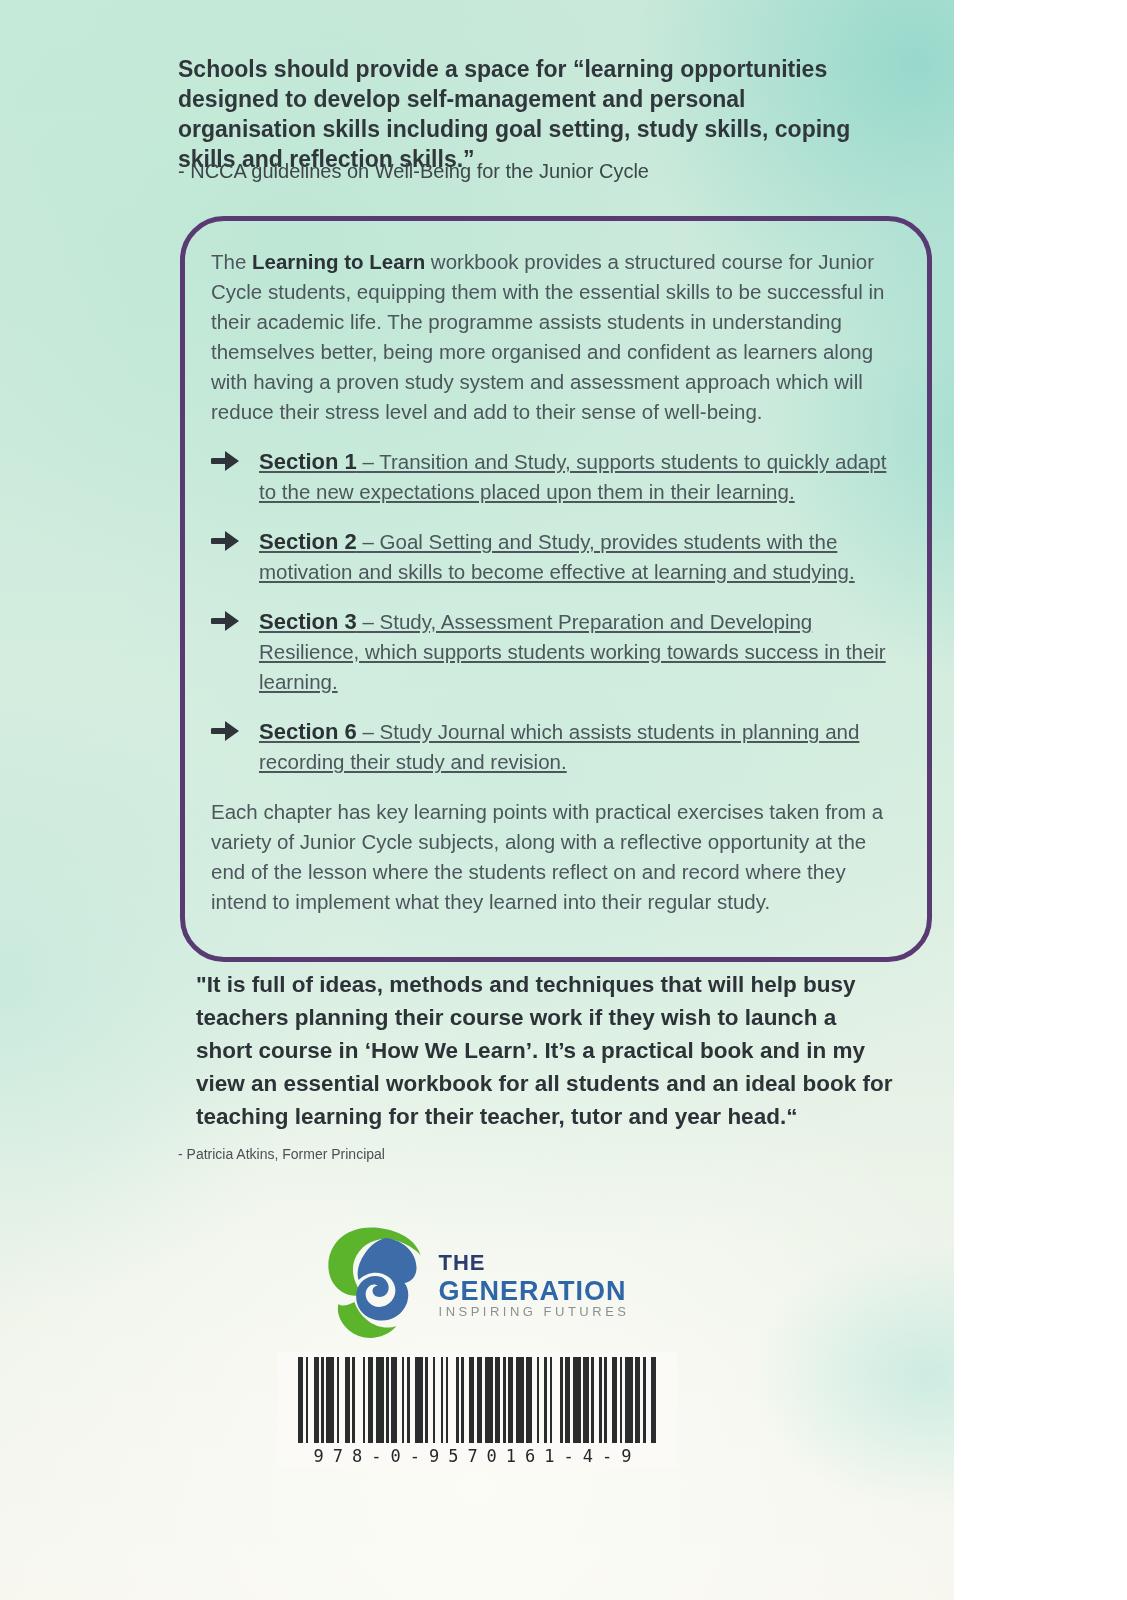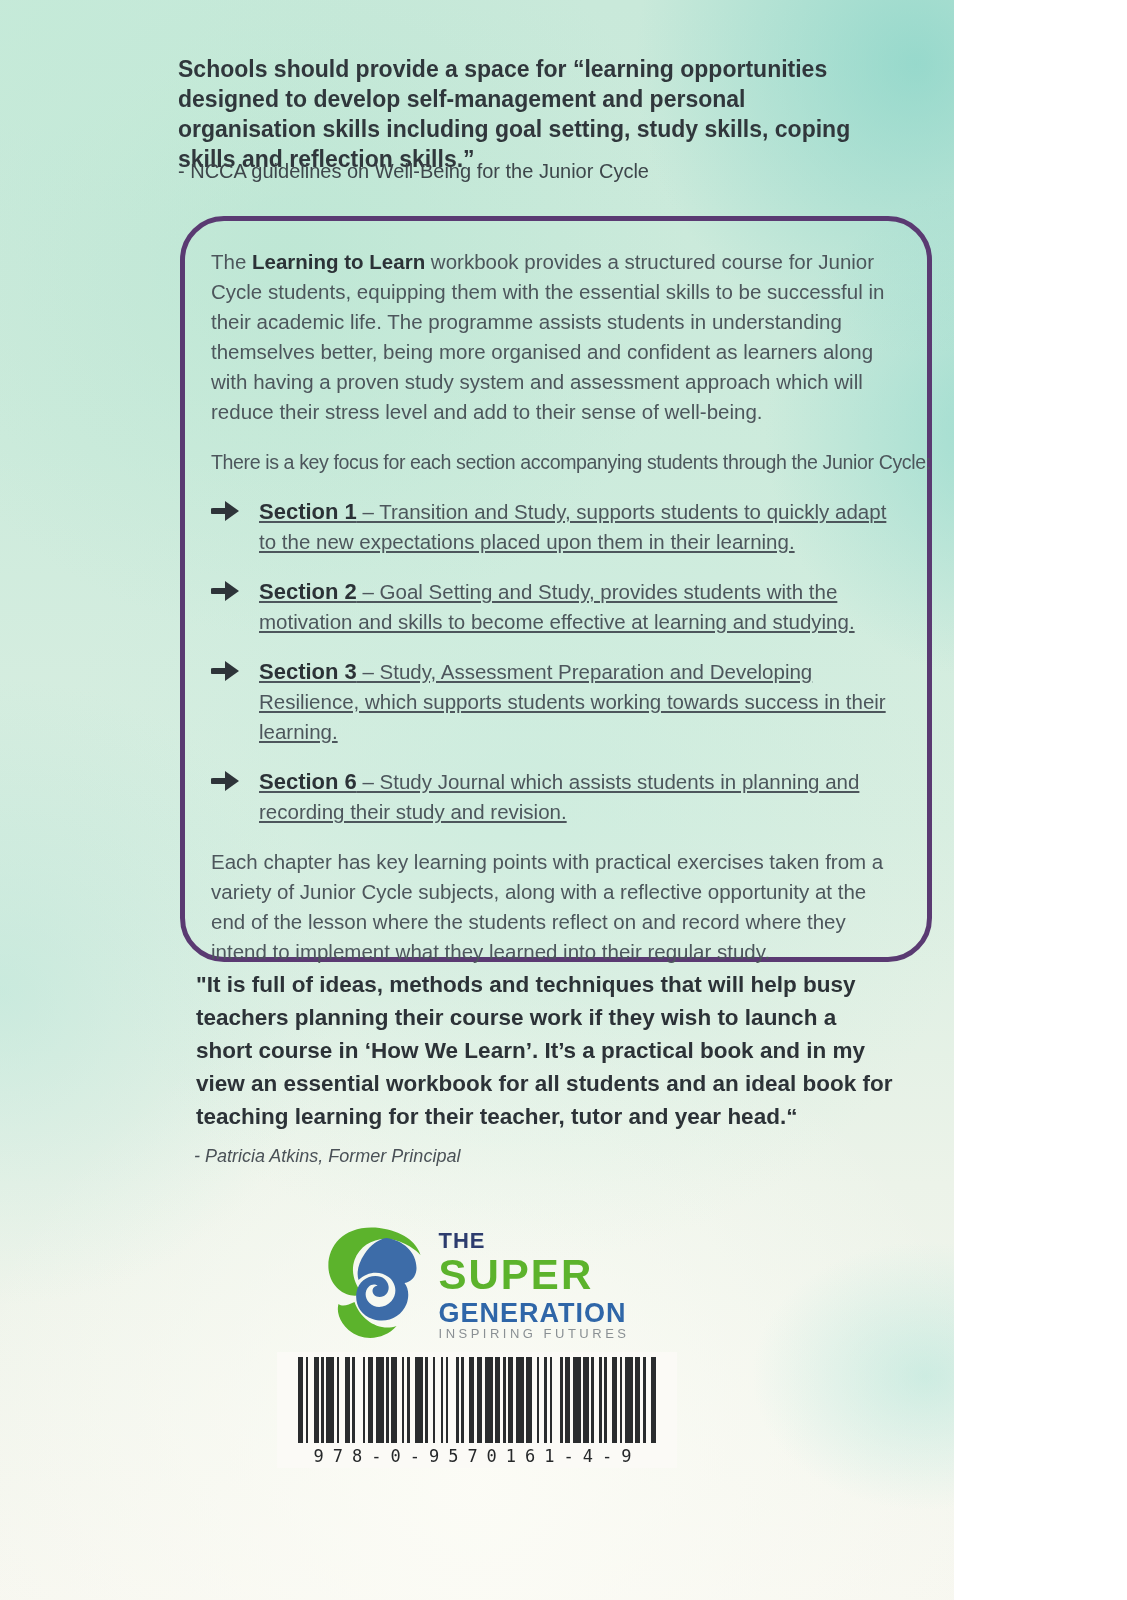--- a/index.html
+++ b/index.html
@@ -40,22 +40,22 @@
   .sec{display:flex;margin-top:20px;}
   .sec .arrow{flex:0 0 48px;padding-top:3px;}
   .sec .sec-text{flex:1;text-decoration:underline;}
   .sec b{font-size:22px;}
   .closing{margin-top:20px !important;}
   .testimonial{
     position:absolute;left:196px;top:968px;width:700px;
     font-size:22.5px;line-height:33px;font-weight:bold;color:#2c3237;
   }
   .testimonial-attr{
-    position:absolute;left:194px;top:1146px;width:600px;
-    font-style:italic;font-size:18px;color:#4a5157;
+    position:absolute;left:178px;top:1146px;width:600px;
+    font-size:14px;color:#4a5157;
   }
   .logo{
     position:absolute;left:50%;top:1224px;transform:translateX(-50%);
     display:flex;align-items:center;gap:10px;
   }
   .logo-text{display:flex;flex-direction:column;line-height:1;}
   .logo-the{font-weight:bold;font-size:22px;color:#2d3c6e;letter-spacing:1px;}
   .logo-super{font-weight:bold;font-size:42px;color:#5cb32c;letter-spacing:2px;margin-top:2px;}
   .logo-generation{font-weight:bold;font-size:27px;color:#2f66a8;letter-spacing:1px;margin-top:4px;}
   .logo-tagline{font-size:13px;color:#8a9094;letter-spacing:3.5px;}
@@ -81,21 +81,20 @@
 <body>
 
 <div class="page">
 
   <div class="top-quote">Schools should provide a space for “learning opportunities designed to develop self-management and personal organisation skills including goal setting, study skills, coping skills and reflection skills.”</div>
   <div class="top-attr">- NCCA guidelines on Well-Being for the Junior Cycle</div>
 
   <div class="info-box">
     <p class="intro"><span>The </span><b>Learning to Learn</b><span> workbook provides a structured course for Junior Cycle students, equipping them with the essential skills to be successful in their academic life. The programme assists students in understanding themselves better, being more organised and confident as learners along with having a proven study system and assessment approach which will reduce their stress level and add to their sense of well-being.</span></p>
 
-    <p class="focus-line">There is a key focus for each section accompanying students through the Junior Cycle:</p>
 
     <div class="sec">
       <span class="arrow">
         <svg width="30" height="22" viewBox="0 0 30 22">
             <line x1="2" y1="11" x2="17" y2="11" stroke="#2e3439" stroke-width="6" stroke-linecap="round"></line>
             <polygon points="14,1 28,11 14,21" fill="#2e3439"></polygon>
           </svg>
       </span>
       <p class="sec-text"><b>Section 1</b><span> – Transition and Study, supports students to quickly adapt to the new expectations placed upon them in their learning.</span></p>
     </div>
@@ -139,21 +138,20 @@
   <div class="logo">
     <span>
       <svg width="104" height="118" viewBox="0 0 104 118">
         <path d="M55 4 C20 0 2 22 4 45 C6 66 26 76 38 70 C30 60 26 48 30 36 C36 20 52 12 70 16 C86 20 95 30 96 31 C92 18 78 7 55 4 Z" fill="#5cb32c"></path>
         <path d="M30 78 C36 96 55 108 72 102 C60 116 38 118 24 106 C14 97 12 86 14 80 C18 83 24 81 30 78 Z" fill="#5cb32c"></path>
         <path d="M62 14 C78 16 92 28 92 44 C92 52 87 58 80 59 C84 64 85 72 82 80 C77 93 62 100 48 95 C36 91 30 80 32 68 C34 58 42 52 51 52 C58 52 63 56 64 62 C65 68 61 73 55 73 C51 73 48 70 48 67 C48 64 50 62 53 62 C51 60 47 60 44 63 C40 67 40 74 45 79 C51 85 61 84 67 77 C73 70 72 59 64 53 C55 46 42 48 34 56 C32 50 33 40 40 30 C46 21 54 15 62 14 Z" fill="#3d6ca8"></path>
       </svg>
     </span>
     <span class="logo-text">
       <span class="logo-the">THE</span>
-      <span class="logo-super">SUPER</span>
       <span class="logo-generation">GENERATION</span>
       <span class="logo-tagline">INSPIRING FUTURES</span>
     </span>
   </div>
 
   <div class="barcode">
     <div class="barcode-bars">
         <div class="bar" style="width: 5.2px;"></div>
         <div class="gap" style="width: 2.6px;"></div>
         <div class="bar" style="width: 2.6px;"></div>

